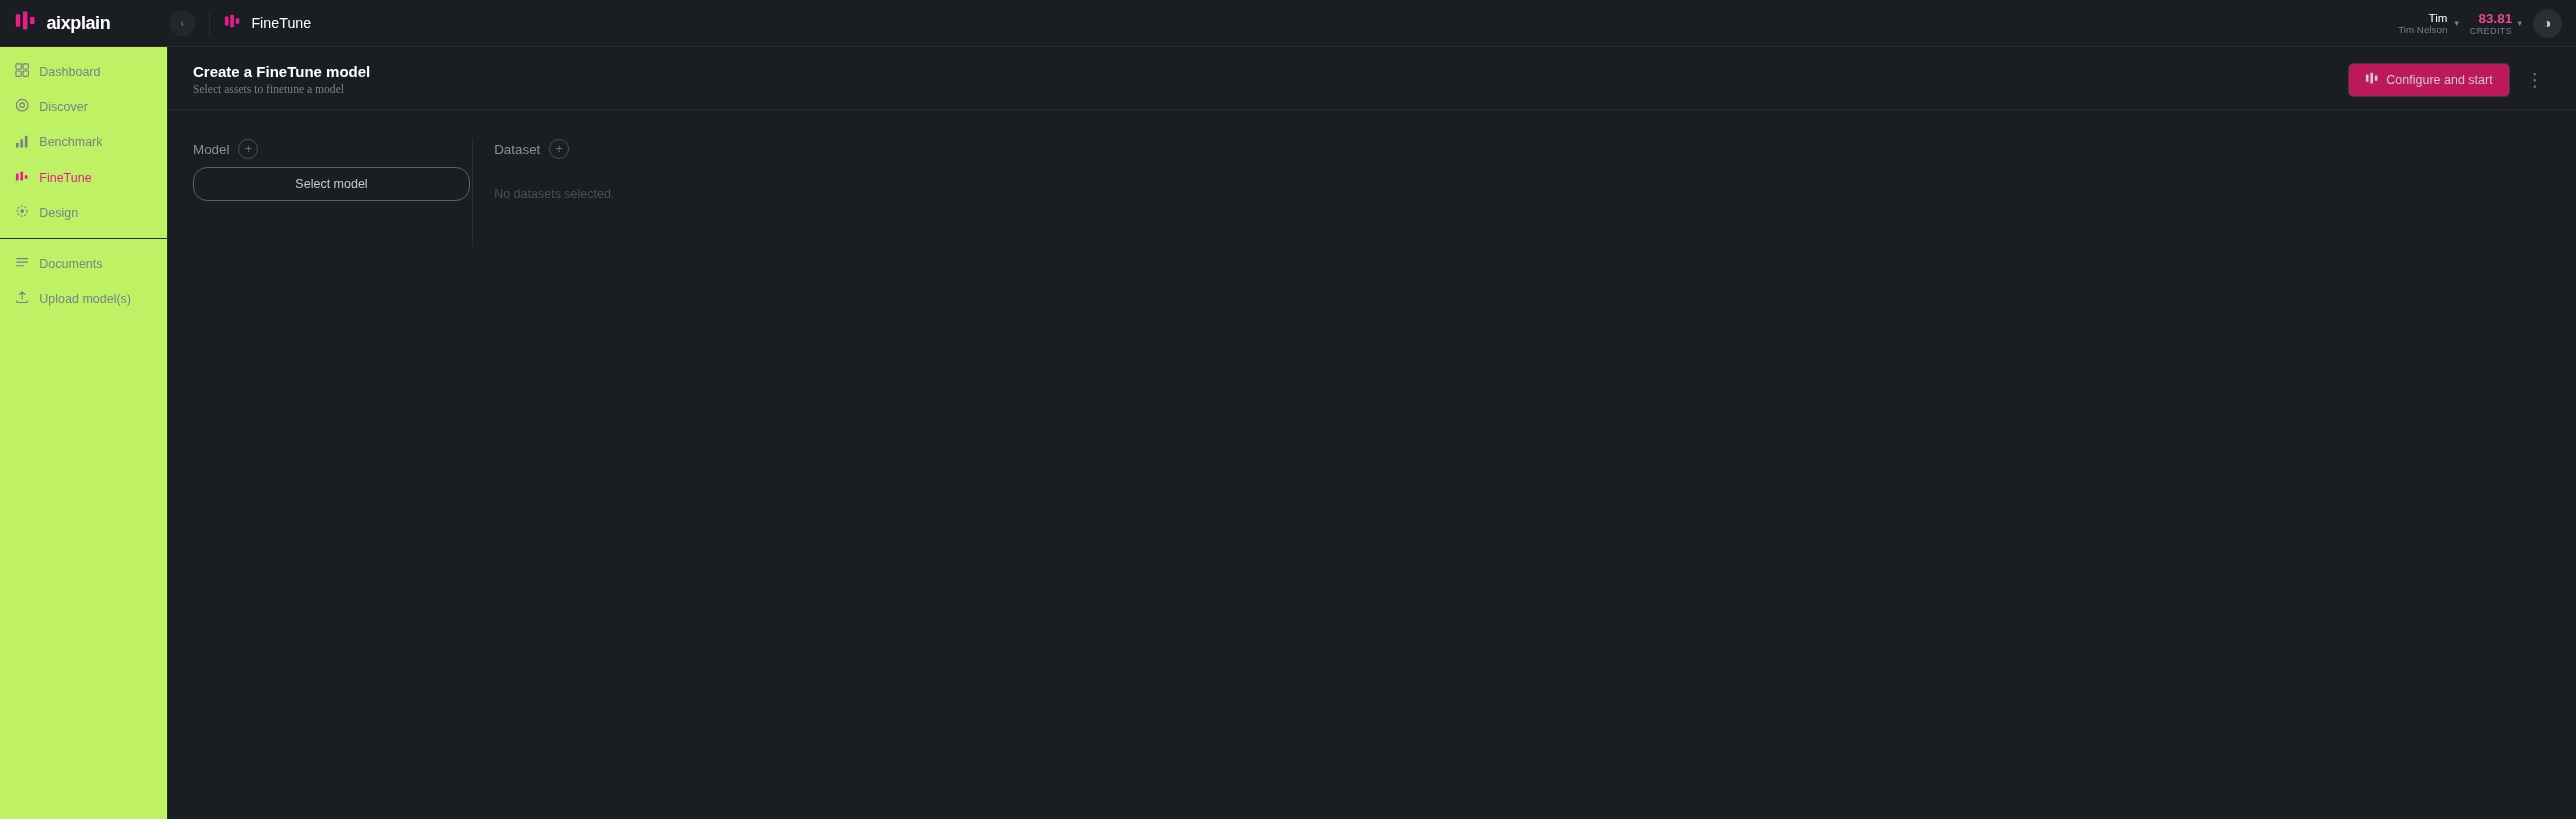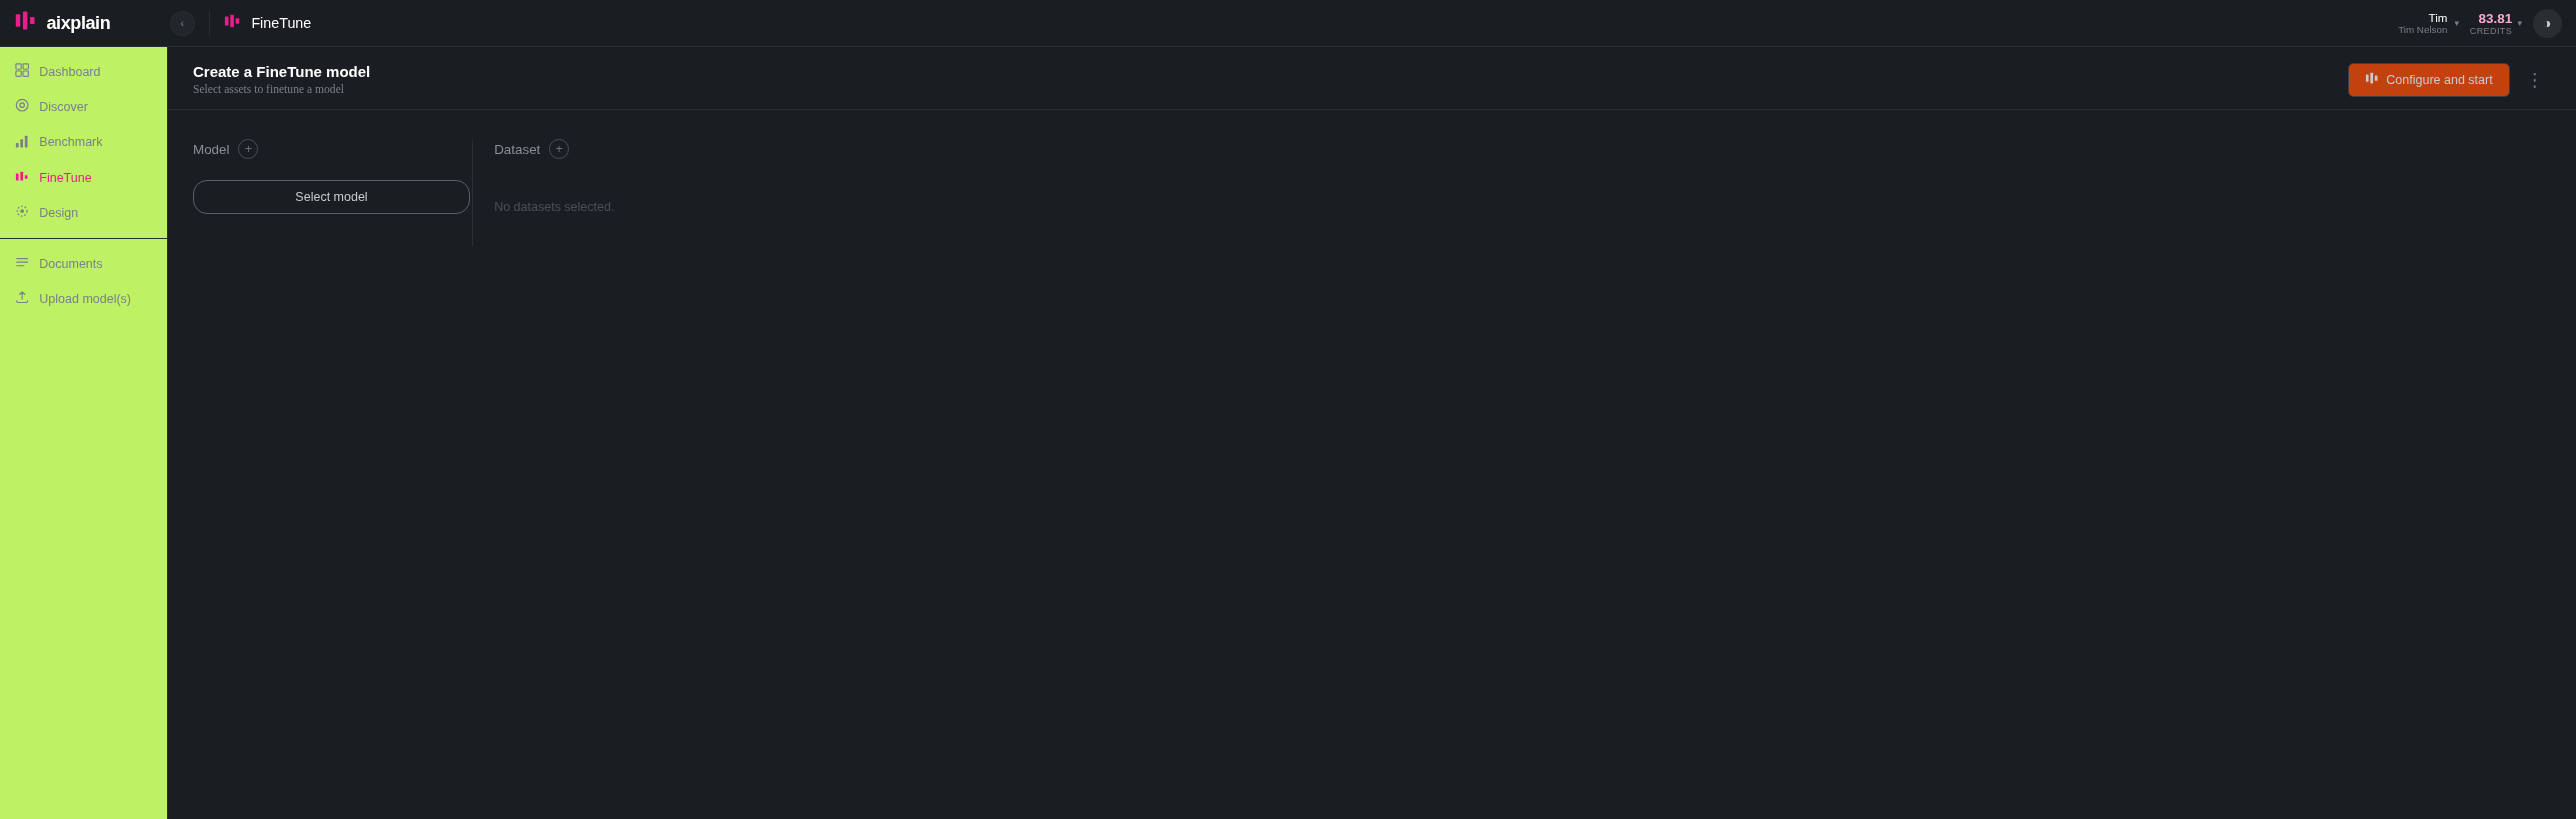--- a/index.html
+++ b/index.html
@@ -92,21 +92,21 @@
       font-size: 9px;
       margin-left: 1.8px;
     }
     .credits-block {
       display: flex;
       align-items: center;
       gap: 3.6px;
       cursor: pointer;
     }
     .credits-amount {
-      color: #f9a8d4;
+      color: #ec4899;
       font-size: 13.4px;
       font-weight: 600;
     }
     .credits-label {
       color: #7a7f8a;
       font-size: 9px;
       font-weight: 500;
       letter-spacing: 0.4px;
     }
     .credits-col {
@@ -218,21 +218,21 @@
     }
     .page-header-right {
       display: flex;
       align-items: center;
       gap: 9px;
     }
     .configure-btn {
       display: flex;
       align-items: center;
       gap: 7.2px;
-      background: #c2410c;
+      background: #be185d;
       border: 0.9px solid #3a3d42;
       border-radius: 5.4px;
       color: #c8cbd0;
       font-size: 12.5px;
       padding: 7.2px 16px;
       cursor: pointer;
     }
     .more-btn {
       background: none;
       border: none;
@@ -255,21 +255,21 @@
       gap: 0;
       width: 734px;
     }
     .asset-col {
       width: 277px;
     }
     .asset-header {
       display: flex;
       align-items: center;
       gap: 9px;
-      margin-bottom: 21px;
+      margin-bottom: 8px;
     }
     .asset-title {
       color: #8a8f9a;
       font-size: 13.4px;
       font-weight: 500;
     }
     .add-icon {
       width: 19.7px;
       height: 19.7px;
       border: 1.3px solid #4a4f5a;

